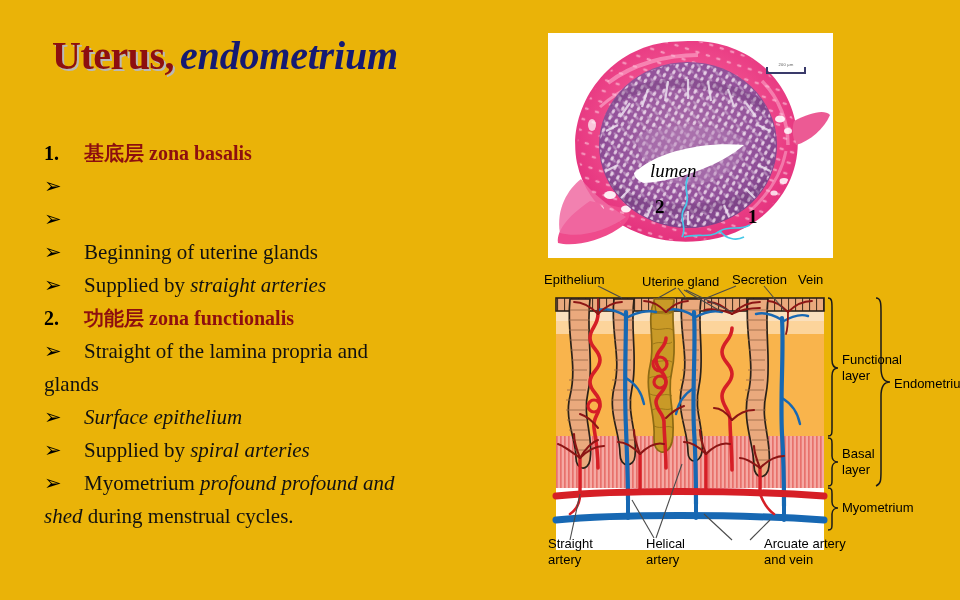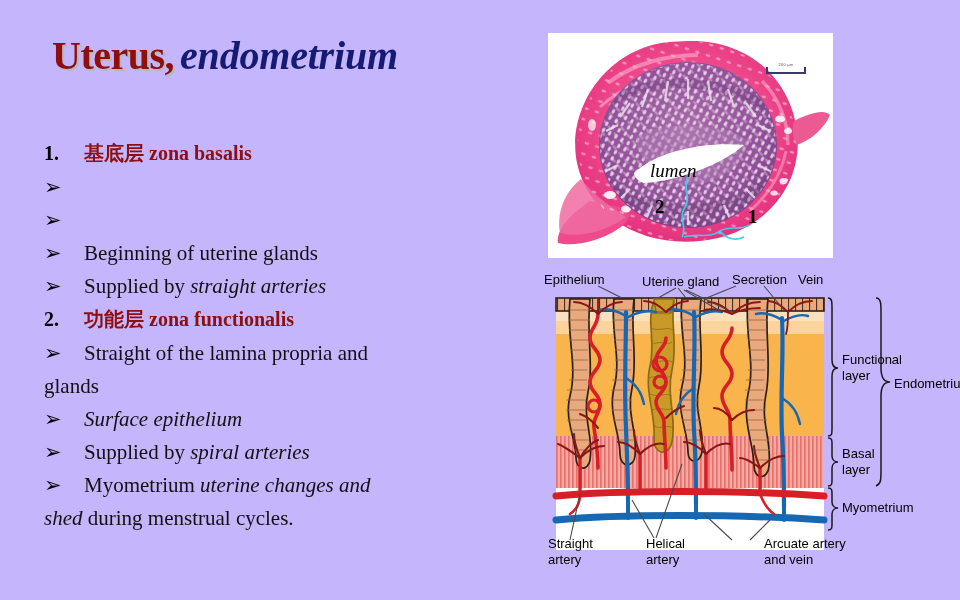--- a/index.html
+++ b/index.html
@@ -1,21 +1,21 @@
 <!DOCTYPE html>
 <html><head>
 <meta charset="utf-8">
 <style>
   html,body{margin:0;padding:0;}
   body{
     width:960px;height:600px;overflow:hidden;background:#ffffff;
     font-family:"Liberation Serif","DejaVu Serif",serif;
     position:relative;
   }
-  #slide{position:absolute;left:0;top:0;width:960px;height:600px;background:#c4b5fd;}
+  #slide{position:absolute;left:0;top:0;width:960px;height:600px;background:#eab308;}
 
   
   #title{
     position:absolute;left:52px;top:36px;white-space:nowrap;
     font-size:40px;line-height:1;
   }
   #title .t-main{
     font-family:"Liberation Serif","DejaVu Serif",serif;
     font-weight:bold;color:#8d0f0f;
     text-shadow:2px 2px 0 #b9b9b9;
@@ -33,21 +33,21 @@
   .row .mark{
     position:absolute;left:0;top:0;width:34px;text-align:left;
     font-size:21px;line-height:33px;color:#000;
   }
   .row.num .mark{font-weight:bold;font-size:20px;}
   .row .txt{
     margin-left:40px;font-size:21px;line-height:33px;color:#111;
     white-space:nowrap;
   }
   .hdr{color:#8d0f0f;font-weight:bold;font-size:20px;}
-  .hdr .cjk{font-family:Liberation Mono, monospace;font-size:20px;font-weight:bold;margin-top:7px;}
+  .hdr .cjk{font-family:Liberation Sans, sans-serif;font-size:20px;font-weight:bold;margin-top:7px;}
   .bi{font-weight:normal;font-style:italic;}
   .cont{font-size:21px;line-height:33px;color:#111;}
 
   
   #histo{position:absolute;left:548px;top:33px;width:285px;height:225px;overflow:hidden;background:#fff;}
   #histo svg{display:block;}
   .histo-lbl{
     position:absolute;font-family:"Liberation Serif","DejaVu Serif",serif;
     color:#000;pointer-events:none;
   }
@@ -112,21 +112,21 @@
       <span class="txt"><span class="bi">Surface epithelium</span></span>
     </div>
 
     <div class="row">
       <span class="mark">➢</span>
       <span class="txt"><span>Supplied by </span><span class="bi">spiral arteries</span></span>
     </div>
 
     <div class="row">
       <span class="mark">➢</span>
-      <span class="txt"><span>Myometrium </span><span class="bi">uterine changes and</span></span>
+      <span class="txt"><span>Myometrium </span><span class="bi">profound profound and</span></span>
       <div class="cont"><span class="bi">shed</span><span> during menstrual cycles.</span></div>
     </div>
 
   </div>
 
   <div id="histo">
     <svg width="285" height="225" viewBox="0 0 285 225">
       <defs>
         <radialGradient id="gMyo" cx="50%" cy="45%" r="62%">
           <stop offset="0%" stop-color="#f480ad"></stop>

